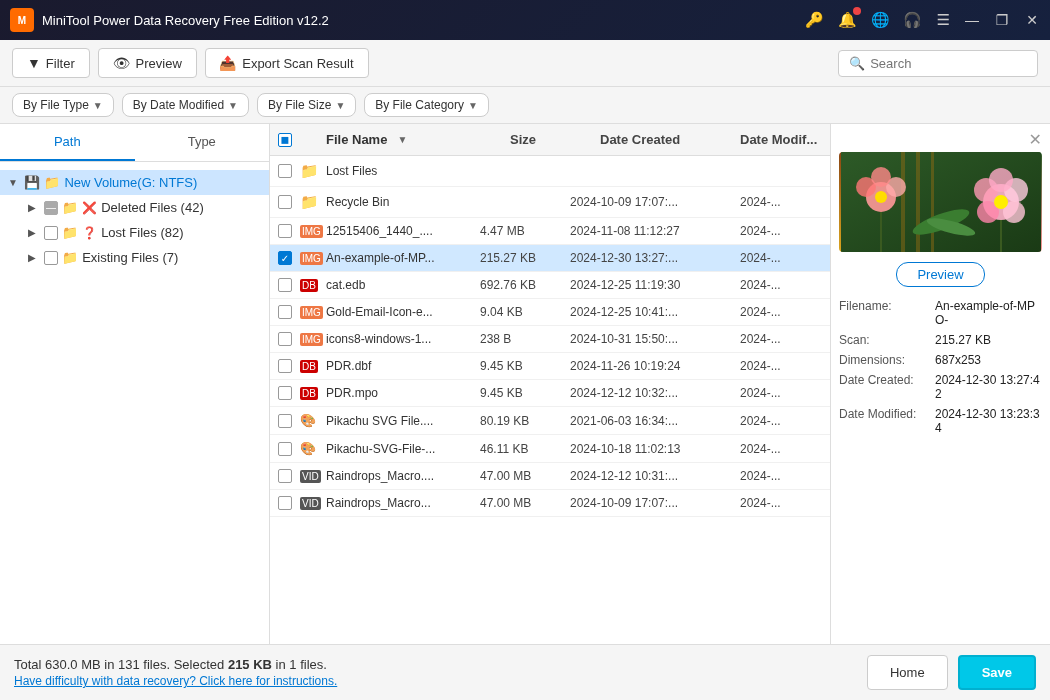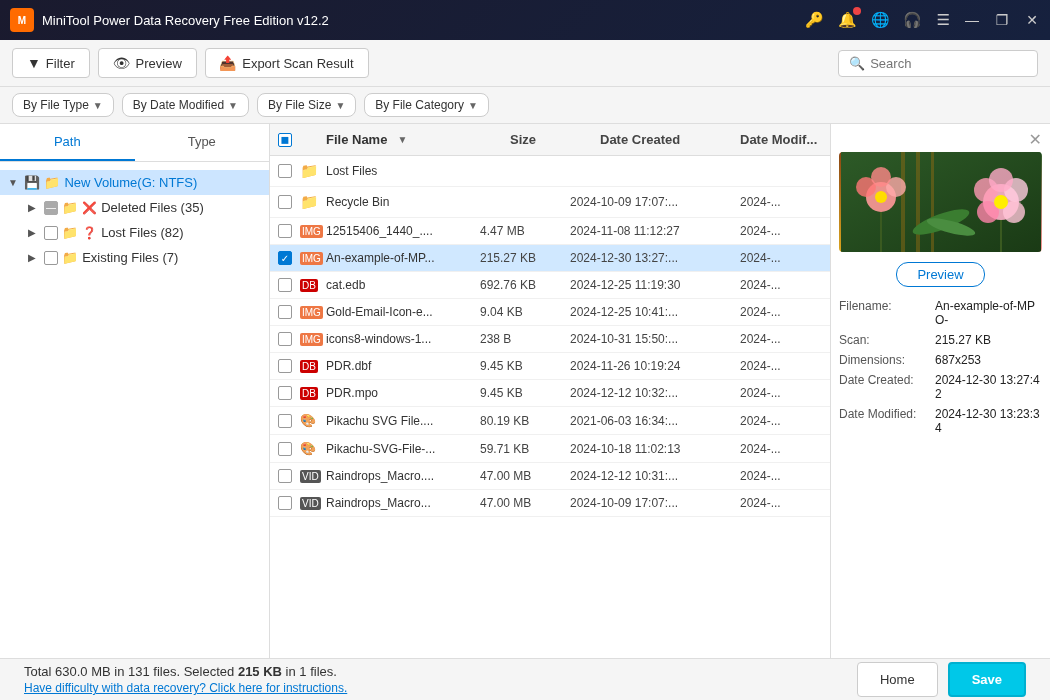--- a/index.html
+++ b/index.html
@@ -275,26 +275,26 @@
     }
     .meta-value {
       color: #222;
       word-break: break-all;
     }
 
     
     .status-bar {
       background: #f5f5f5;
       border-top: 1px solid #ddd;
-      padding: 8px 24px;
+      padding: 8px 14px;
       display: flex;
       align-items: center;
       justify-content: space-between;
       flex-shrink: 0;
-      height: 42px;
+      height: 56px;
     }
     .status-left {
       display: flex;
       flex-direction: column;
       gap: 2px;
     }
     .status-text { font-size: 13px; color: #333; }
     .status-link { font-size: 12px; color: #0078d4; cursor: pointer; text-decoration: underline; }
     .status-bold { font-weight: bold; }
     .status-right {
@@ -404,21 +404,21 @@
         <span style="font-size:13px;color:#0078d4">💾</span>
         <span style="font-size:13px">📁</span>
         <span style="font-weight:500;color:#0078d4">New Volume(G: NTFS)</span>
       </div>
 
       <div class="tree-item level1">
         <span class="expand-arrow">▶</span>
         <div class="checkbox-tree partial">—</div>
         <span style="font-size:13px;color:#e44">📁</span>
         <span style="font-size:12px">❌</span>
-        <span>Deleted Files (35)</span>
+        <span>Deleted Files (42)</span>
       </div>
 
       <div class="tree-item level1">
         <span class="expand-arrow">▶</span>
         <div class="checkbox-tree"></div>
         <span style="font-size:13px">📁</span>
         <span style="font-size:12px;color:#e80">❓</span>
         <span>Lost Files (82)</span>
       </div>
 
@@ -571,21 +571,21 @@
       <div class="col-modified">2024-...</div>
     </div>
         <div class="file-row">
       <div class="col-check">
         <div class="file-checkbox "></div>
       </div>
       <div class="col-icon">
             <span style="font-size:13px">🎨</span>
           </div>
       <div class="col-name" title="Pikachu-SVG-File-...">Pikachu-SVG-File-...</div>
-      <div class="col-size">59.71 KB</div>
+      <div class="col-size">46.11 KB</div>
       <div class="col-date">2024-10-18 11:02:13</div>
       <div class="col-modified">2024-...</div>
     </div>
         <div class="file-row">
       <div class="col-check">
         <div class="file-checkbox "></div>
       </div>
       <div class="col-icon">
             <span style="font-size:13px;background:#555;border-radius:2px;padding:1px 2px;color:white;font-size:10px">VID</span>
           </div>

